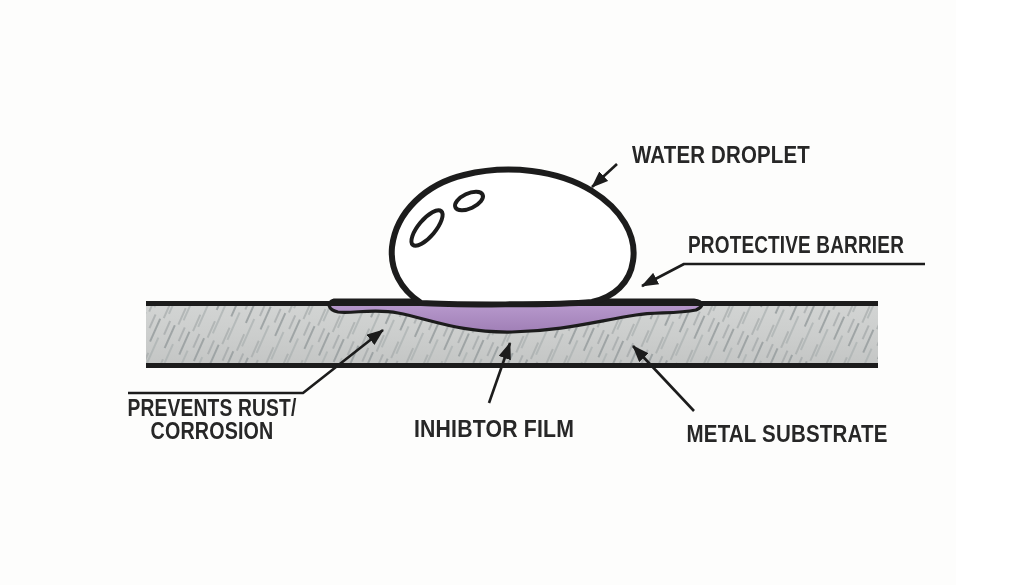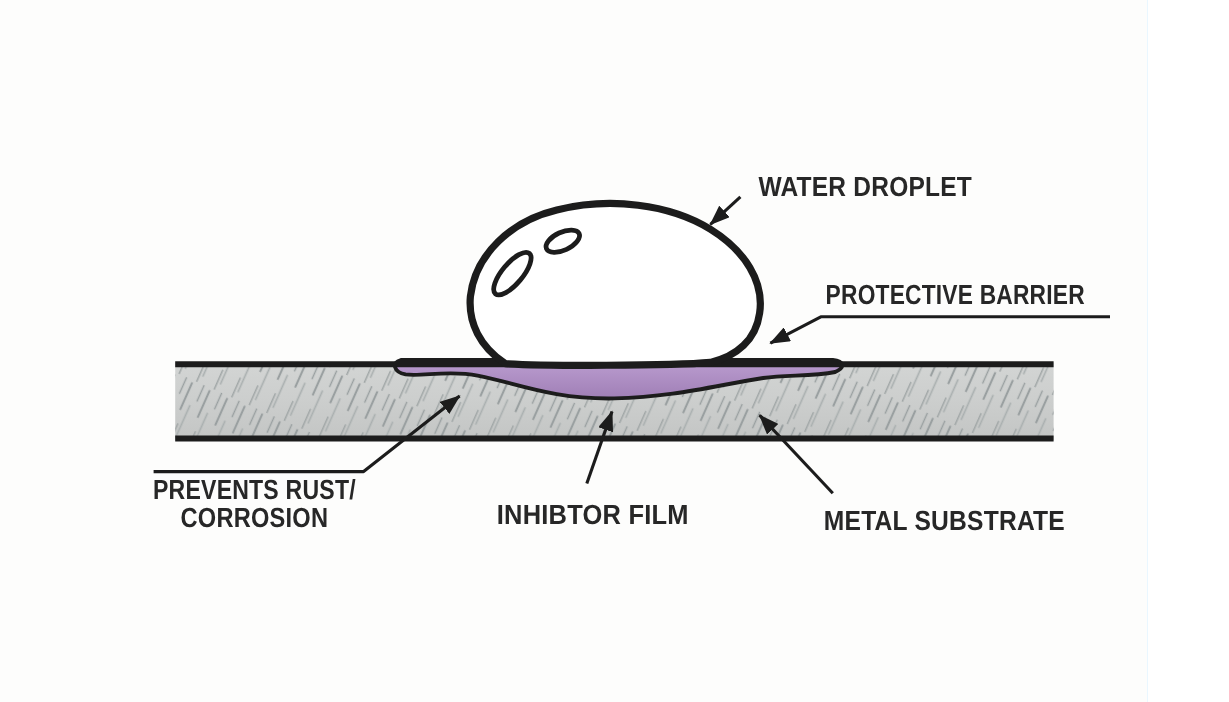--- a/index.html
+++ b/index.html
@@ -1,20 +1,20 @@
 <!DOCTYPE html>
 <html><head>
 <meta charset="utf-8">
 <style>
   html, body { margin: 0; padding: 0; background: #ffffff; }
   .canvas {
     position: relative;
     width: 956px;
     height: 585px;
-    background: #7dd3fc;
+    background: #ec4899;
     overflow: hidden;
     font-family: "Liberation Sans", sans-serif;
   }
   svg { position: absolute; top: 0; left: 0; }
   text.lbl {
     font-family: "Liberation Sans", sans-serif;
     font-size: 23px;
     font-weight: 600;
     fill: #272727;
     letter-spacing: 0.2px;

